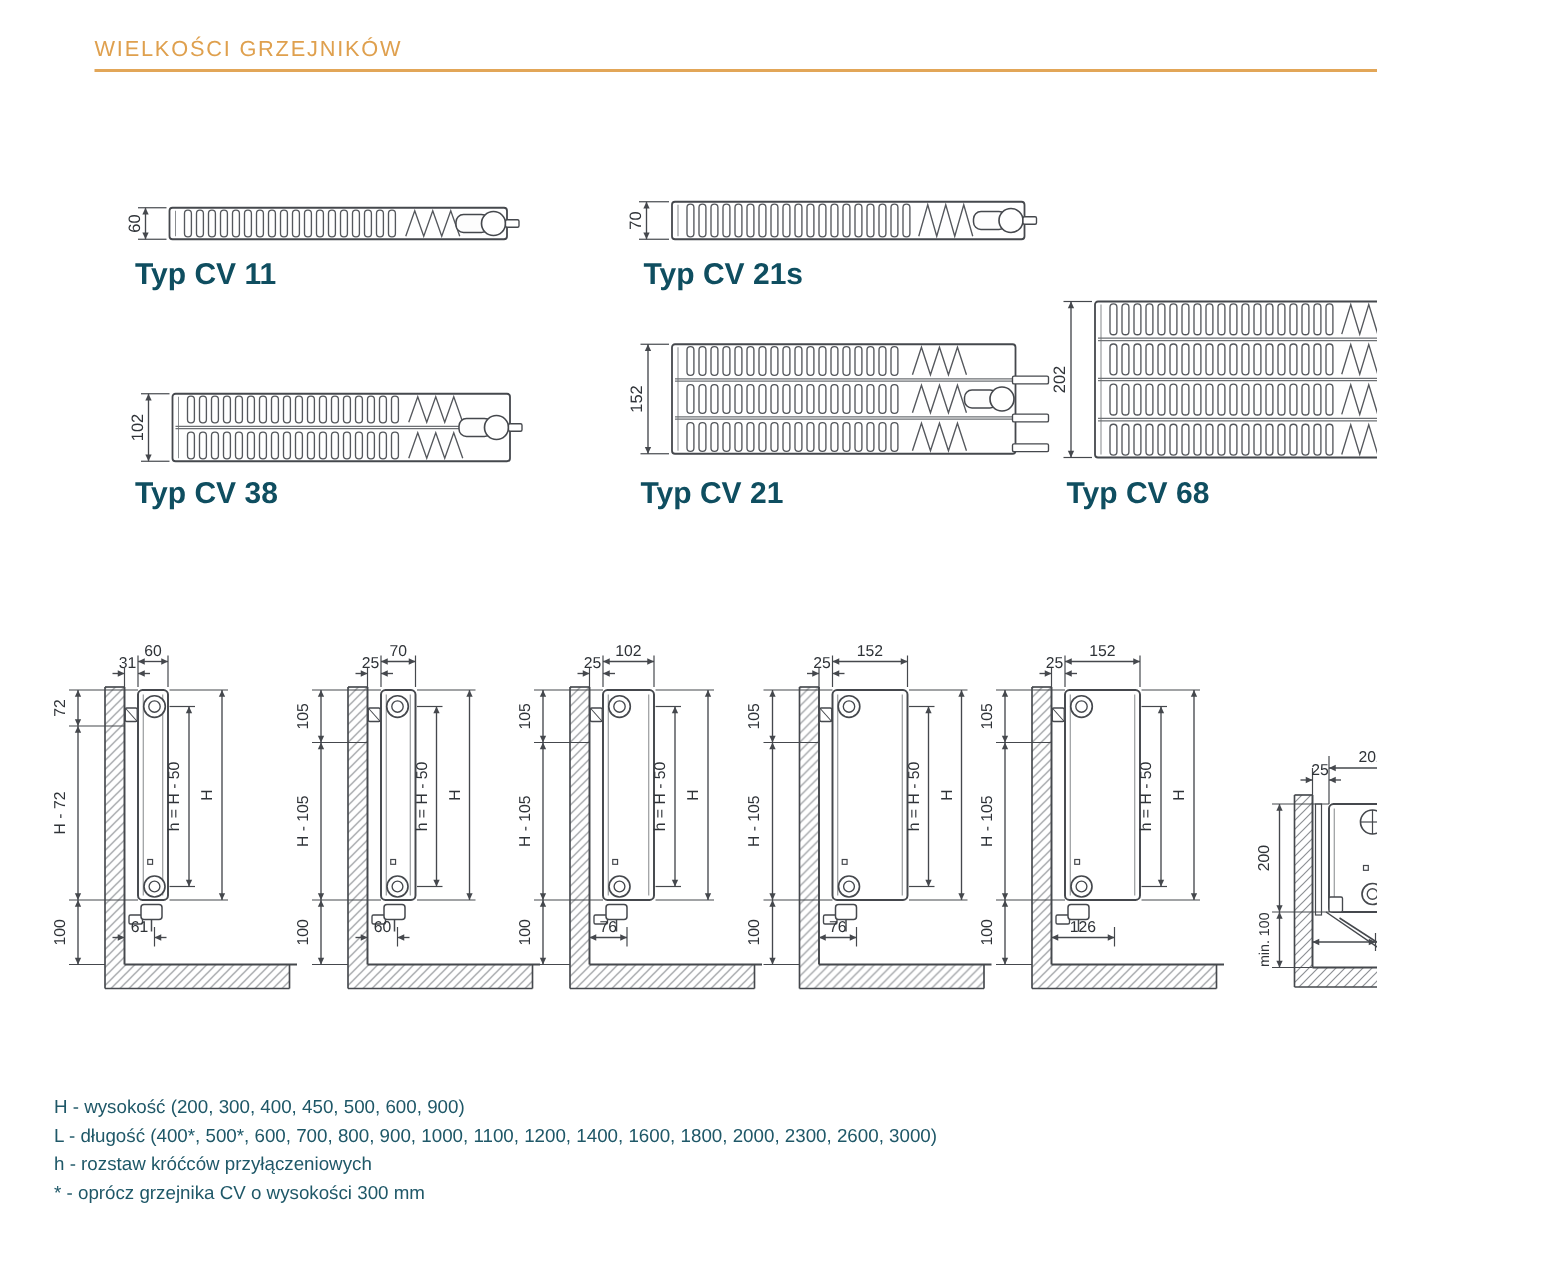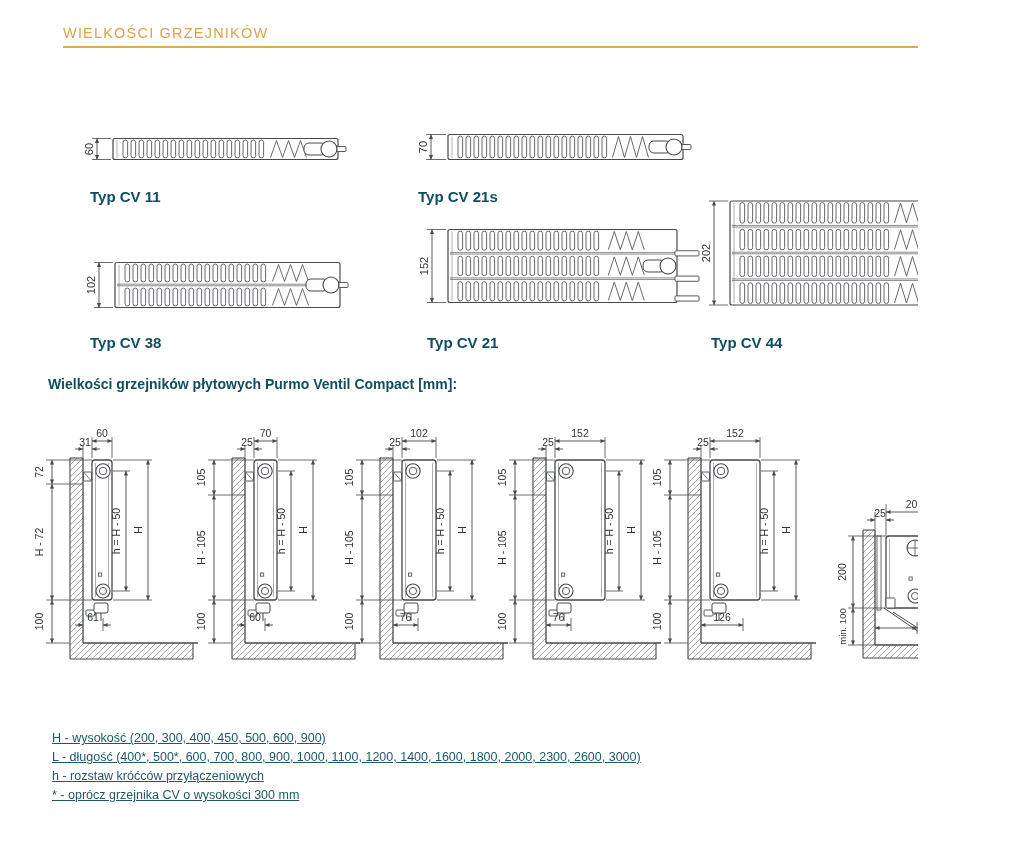--- a/index.html
+++ b/index.html
@@ -1,39 +1,38 @@
 <!DOCTYPE html>
 <html><head>
 <meta charset="utf-8">
 <style>
   html,body{margin:0;padding:0;background:#fff;}
   .page{position:relative;width:918px;height:850px;background:#ffffff;overflow:hidden;
         font-family:"Liberation Sans",sans-serif;}
   .hdr{position:absolute;left:63px;top:25px;font-size:14.5px;letter-spacing:1.2px;
        color:#DFA04E;font-weight:500;}
   .rule{position:absolute;left:63px;top:46px;width:922px;height:0;border-top:2px solid #E2A658;}
-  .typlbl{position:absolute;font-size:15px;font-weight:bold;color:#0F4E60;margin-top:16px;}
+  .typlbl{position:absolute;font-size:20px;font-weight:bold;color:#0F4E60;}
   .sect{position:absolute;left:48px;top:376px;font-size:14px;font-weight:bold;color:#0F4E60;}
-  .fnote{position:absolute;left:52px;font-size:12.5px;color:#1F5868;text-decoration:underline;}
+  .fnote{position:absolute;left:36px;font-size:12.5px;color:#1F5868;}
   svg text{font-family:"Liberation Sans",sans-serif;}
 </style>
 </head>
 <body>
 
 <div class="page">
   <div class="hdr">WIELKOŚCI GRZEJNIKÓW</div>
   <div class="rule"></div>
 
   <div class="typlbl" style="left:90px;top:172px">Typ CV 11</div>
-  <div class="typlbl" style="left:418px;top:172px">Typ CV 21s</div>
+  <div class="typlbl" style="left:429px;top:172px">Typ CV 21s</div>
   <div class="typlbl" style="left:90px;top:318px">Typ CV 38</div>
   <div class="typlbl" style="left:427px;top:318px">Typ CV 21</div>
-  <div class="typlbl" style="left:711px;top:318px">Typ CV 44</div>
+  <div class="typlbl" style="left:711px;top:318px">Typ CV 68</div>
 
-  <div class="sect">Wielkości grzejników płytowych Purmo Ventil Compact [mm]:</div>
 
   <div class="fnote" style="top:731px">H - wysokość (200, 300, 400, 450, 500, 600, 900)</div>
   <div class="fnote" style="top:750px">L - długość (400*, 500*, 600, 700, 800, 900, 1000, 1100, 1200, 1400, 1600, 1800, 2000, 2300, 2600, 3000)</div>
   <div class="fnote" style="top:769px">h - rozstaw króćców przyłączeniowych</div>
   <div class="fnote" style="top:788px">* - oprócz grzejnika CV o wysokości 300 mm</div>
 <svg width="300" height="46" viewBox="0 0 300 46" style="position: absolute; left: 70px; top: 126px; overflow: visible;">
       <rect x="43" y="12.5" width="225" height="21" rx="2" fill="#fff" stroke="#45484D" stroke-width="1.2"></rect>
       <line x1="47" y1="14.5" x2="47" y2="31.5" stroke="#8a8d90" stroke-width="0.7"></line>
       <rect x="53" y="14.1" width="4.6" height="17.8" rx="2.2" fill="none" stroke="#55585d" stroke-width="0.9"></rect>
       <rect x="61" y="14.1" width="4.6" height="17.8" rx="2.2" fill="none" stroke="#55585d" stroke-width="0.9"></rect>

